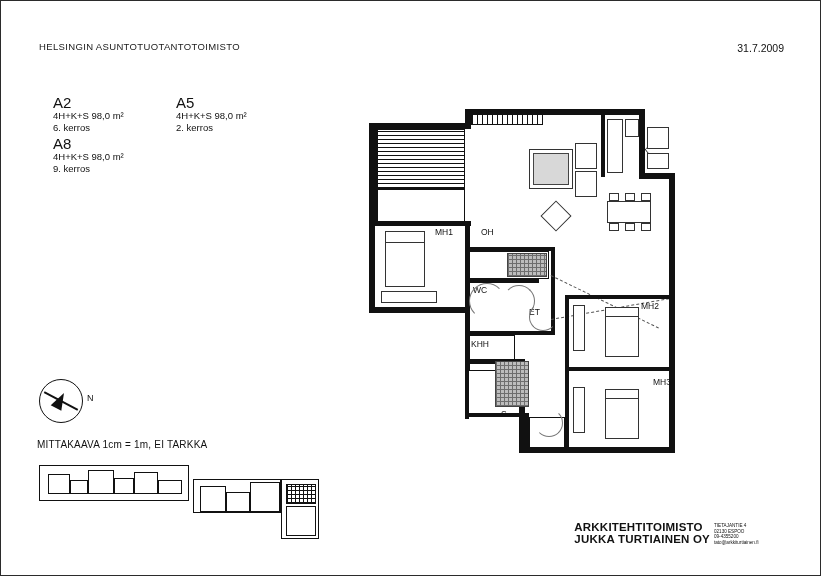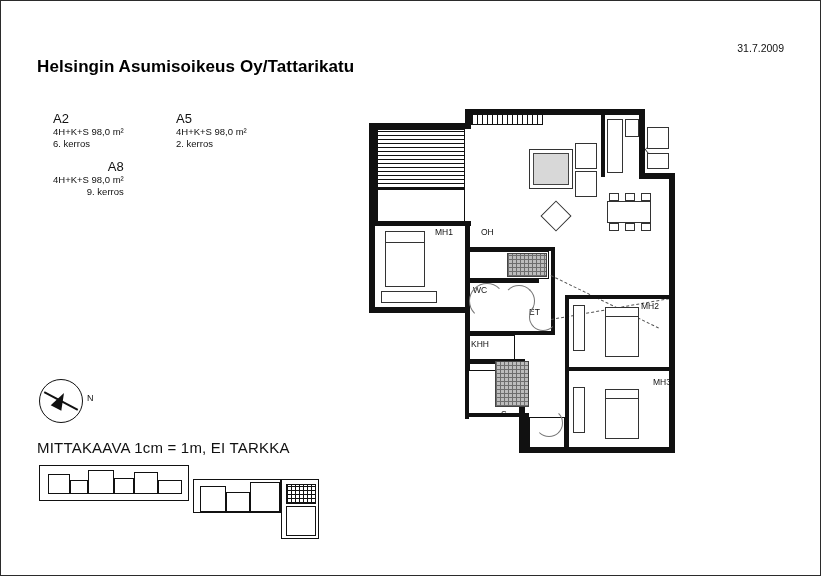--- a/index.html
+++ b/index.html
@@ -21,42 +21,42 @@
   .title{
     position:absolute;left:36px;top:56px;
     font-size:17px;font-weight:bold;color:#000;letter-spacing:.1px;
   }
   .date{
     position:absolute;right:36px;top:41px;
     font-size:10.5px;color:#111;
   }
   
   .apt{position:absolute;font-size:9.5px;line-height:12.5px;color:#111;}
-  .apt .code{font-size:13px;margin-top:16px;}
+  .apt .code{font-size:15px;}
   .apt1{left:52px;top:96px;}
   .apt2{left:175px;top:96px;}
-  .apt3{left:52px;top:144px;text-align:right;}
+  .apt3{left:52px;top:137px;}
   
   .compass{position:absolute;left:38px;top:378px;width:52px;height:52px;}
   .compass .ring{
     position:absolute;left:0;top:0;width:44px;height:44px;border:1px solid #111;border-radius:50%;
     box-sizing:border-box;
   }
   .compass .needle2{
     position:absolute;left:3px;top:21px;width:38px;height:2px;background:#111;
     transform:rotate(28deg);transform-origin:50% 50%;
   }
   .compass .tri{
     position:absolute;left:15px;top:13px;width:0;height:0;
     border-left:6px solid transparent;border-right:6px solid transparent;
     border-bottom:17px solid #111;transform:rotate(28deg);
   }
   .compass .nlabel{position:absolute;left:48px;top:14px;font-size:9px;}
   
-  .scalenote{position:absolute;left:36px;top:438px;font-size:15px;letter-spacing:.2px;}
+  .scalenote{position:absolute;left:36px;top:438px;font-size:10px;letter-spacing:.2px;}
   
   .mini{position:absolute;border:1px solid #111;box-sizing:border-box;background:#fff;}
   .miniA{left:38px;top:464px;width:150px;height:36px;}
   .miniB{left:192px;top:478px;width:88px;height:34px;}
   .miniC{left:280px;top:478px;width:38px;height:60px;}
   .mini .seg{position:absolute;border:1px solid #111;box-sizing:border-box;}
   .hatch{
     background-image:
       repeating-linear-gradient(0deg,#111 0 1px,transparent 1px 4px),
       repeating-linear-gradient(90deg,#111 0 1px,transparent 1px 4px);
@@ -90,21 +90,21 @@
     background-image:repeating-linear-gradient(90deg,#111 0 1px,transparent 1px 5px);
   }
   .dash{border-top:1px dashed #555;position:absolute;transform-origin:0 0;}
   .arc{position:absolute;border:1px solid #555;border-radius:50%;}
 </style>
 </head>
 <body>
 
 <div class="page">
 
-  <div class="title">Helsingin Asumisoikeus Oy/Tattarikatu</div>
+  <div class="org">HELSINGIN ASUNTOTUOTANTOTOIMISTO</div>
   <div class="date">31.7.2009</div>
 
   <div class="apt apt1">
     <div class="code">A2</div>
     <div>4H+K+S 98,0 m²</div>
     <div>6. kerros</div>
   </div>
   <div class="apt apt2">
     <div class="code">A5</div>
     <div>4H+K+S 98,0 m²</div>
@@ -138,20 +138,32 @@
     <div class="seg" style="left:6px;top:6px;width:26px;height:26px;"></div>
     <div class="seg" style="left:32px;top:12px;width:24px;height:20px;"></div>
     <div class="seg" style="left:56px;top:2px;width:30px;height:30px;"></div>
   </div>
 
   <div class="mini miniC">
     <div class="seg hatch" style="left:4px;top:4px;width:30px;height:20px;"></div>
     <div class="seg" style="left:4px;top:26px;width:30px;height:30px;"></div>
   </div>
 
+  <div class="footer">
+    <div class="footer-wrap">
+      <div class="f1">ARKKITEHTITOIMISTO</div>
+      <div class="f2">JUKKA TURTIAINEN OY</div>
+      <div class="addr">
+        <div>TIETAJANTIE 4</div>
+        <div>02130 ESPOO</div>
+        <div>09-4355200</div>
+        <div>tato@arkkiturtiainen.fi</div>
+      </div>
+    </div>
+  </div>
 
   <div class="plan">
 
     <div class="w" style="left:0px;top:14px;width:6px;height:190px;"></div>
     <div class="w" style="left:0px;top:14px;width:100px;height:6px;"></div>
     <div class="w" style="left:96px;top:0px;width:6px;height:20px;"></div>
     <div class="w" style="left:96px;top:0px;width:180px;height:6px;"></div>
     <div class="w" style="left:270px;top:0px;width:6px;height:70px;"></div>
     <div class="w" style="left:270px;top:64px;width:36px;height:6px;"></div>
     <div class="w" style="left:300px;top:64px;width:6px;height:280px;"></div>

